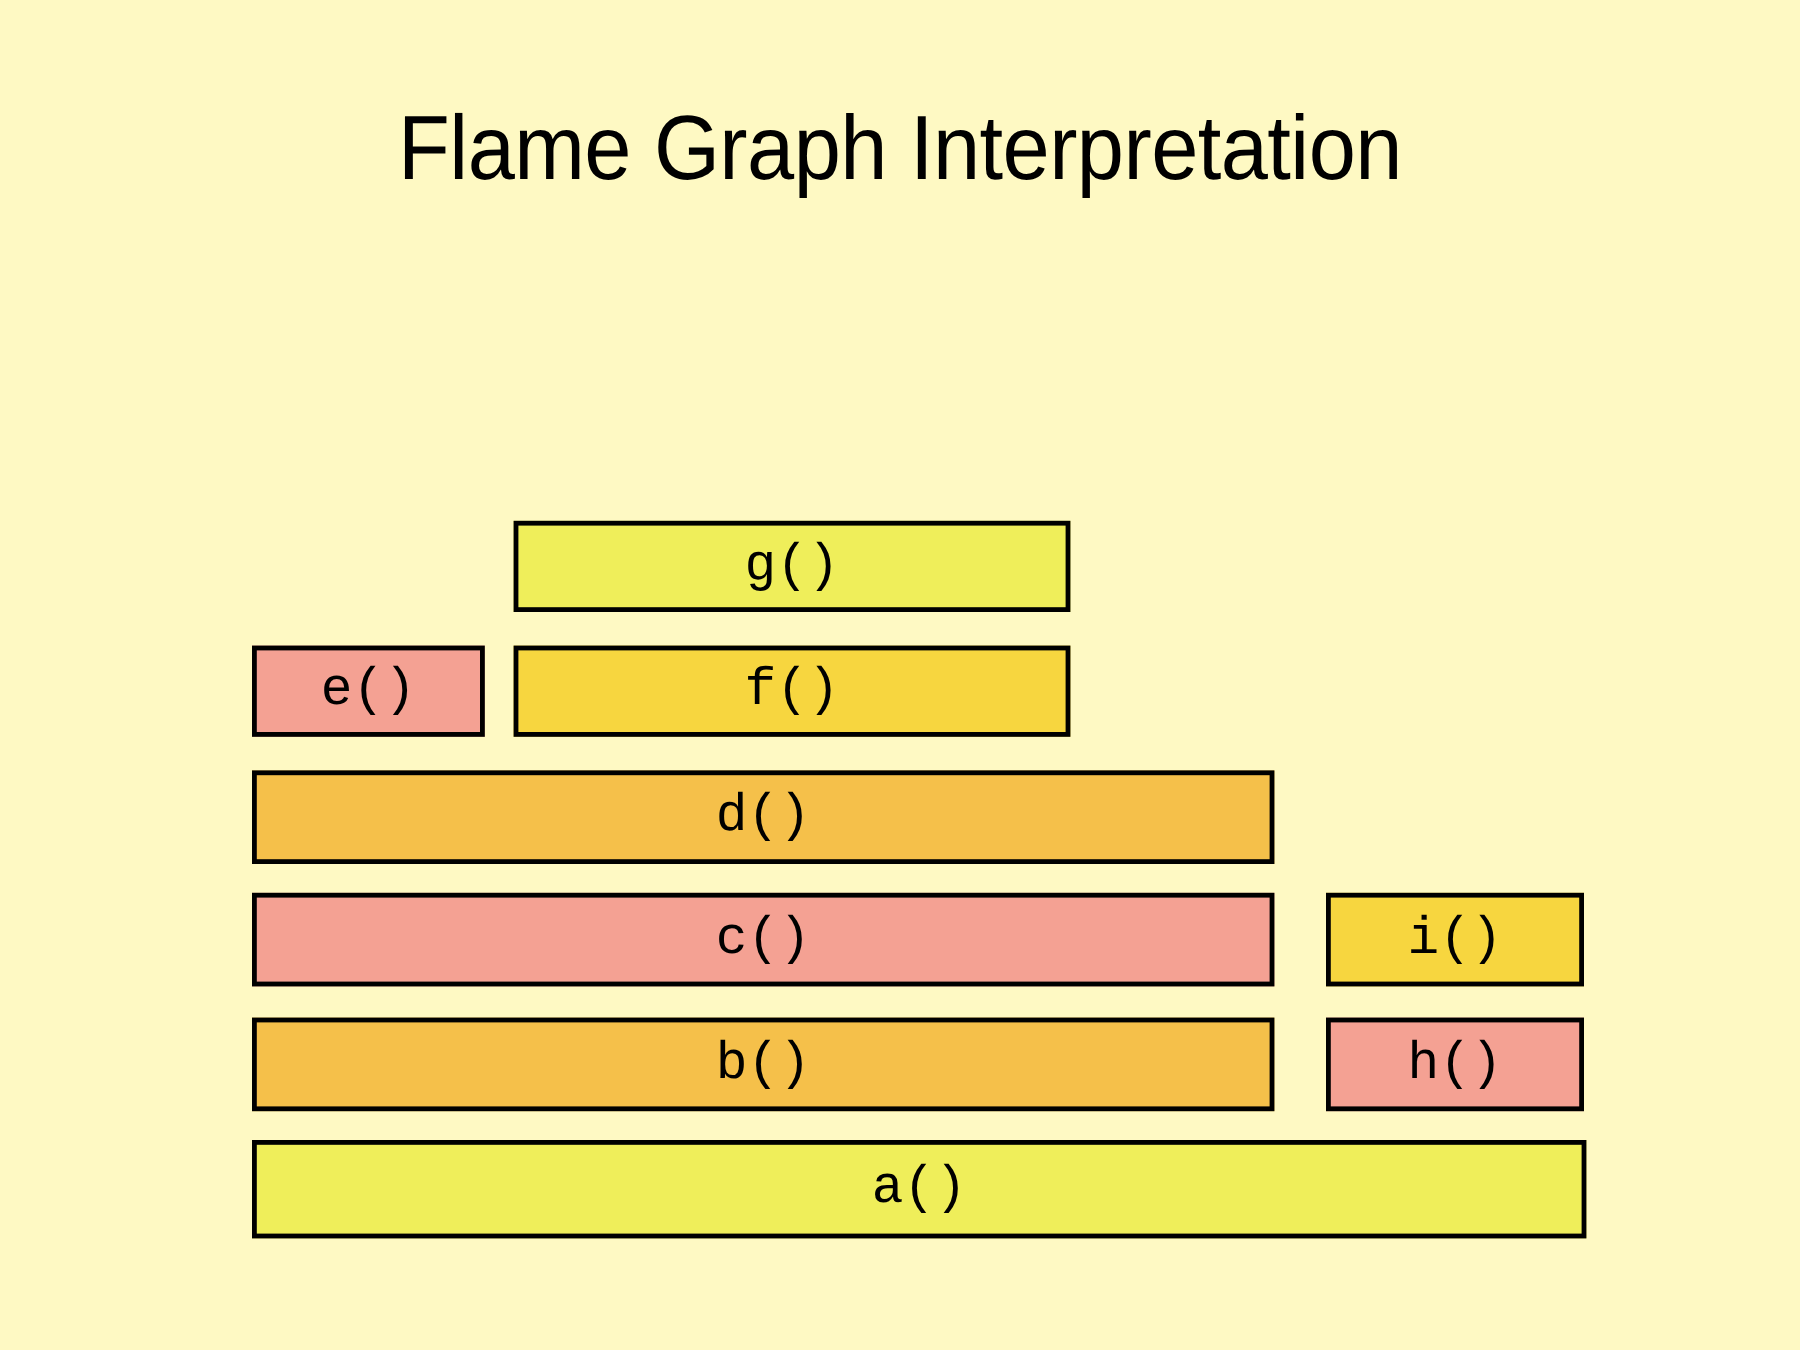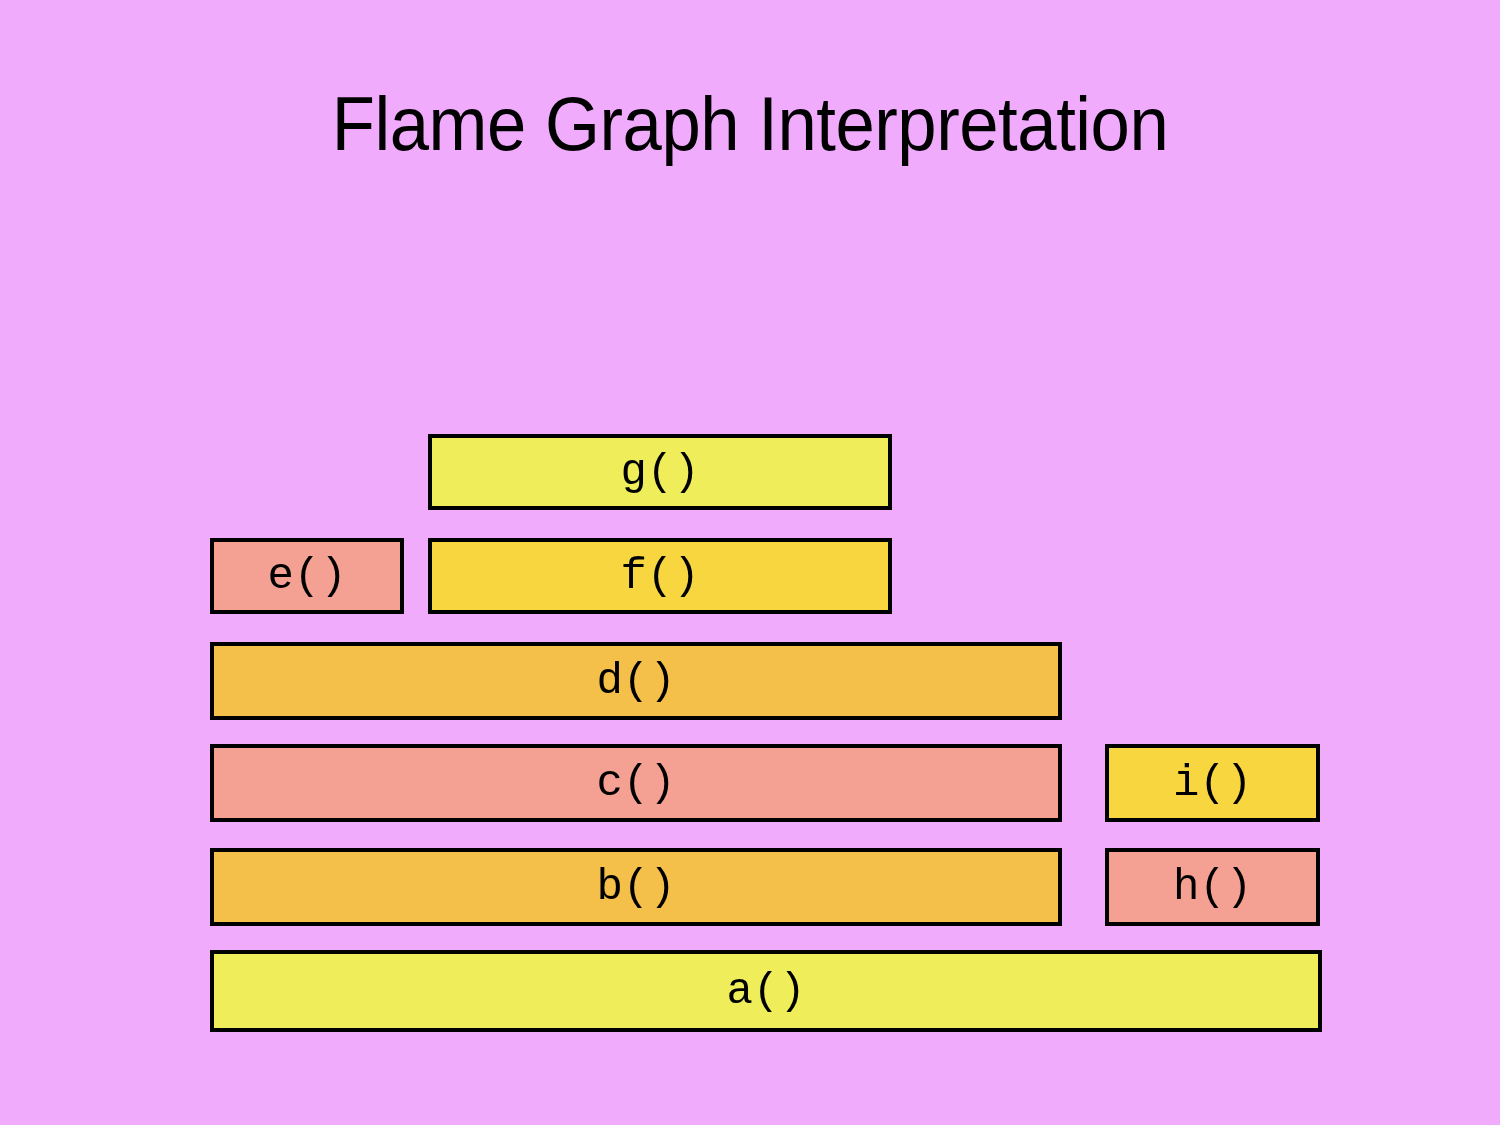--- a/index.html
+++ b/index.html
@@ -54,21 +54,21 @@
     overflow: hidden;
   }
   .frame-label {
     display: block;
     pointer-events: none;
   }
 </style>
 </head>
 <body>
 
-<div id="slide" style="background: #f0abfc;">
+<div id="slide" style="background: #fef9c3;">
 
   <div id="slide-title">Flame Graph Interpretation</div>
 
   <div id="flame-graph" style="background: transparent;">
       <div class="frame" style="left: 210px; top: 950px; width: 1112px; height: 82px; background: rgb(239, 238, 90);">
         <span class="frame-label">a()</span>
       </div>
       <div class="frame" style="left: 210px; top: 848px; width: 852px; height: 78px; background: rgb(245, 192, 74);">
         <span class="frame-label">b()</span>
       </div>

